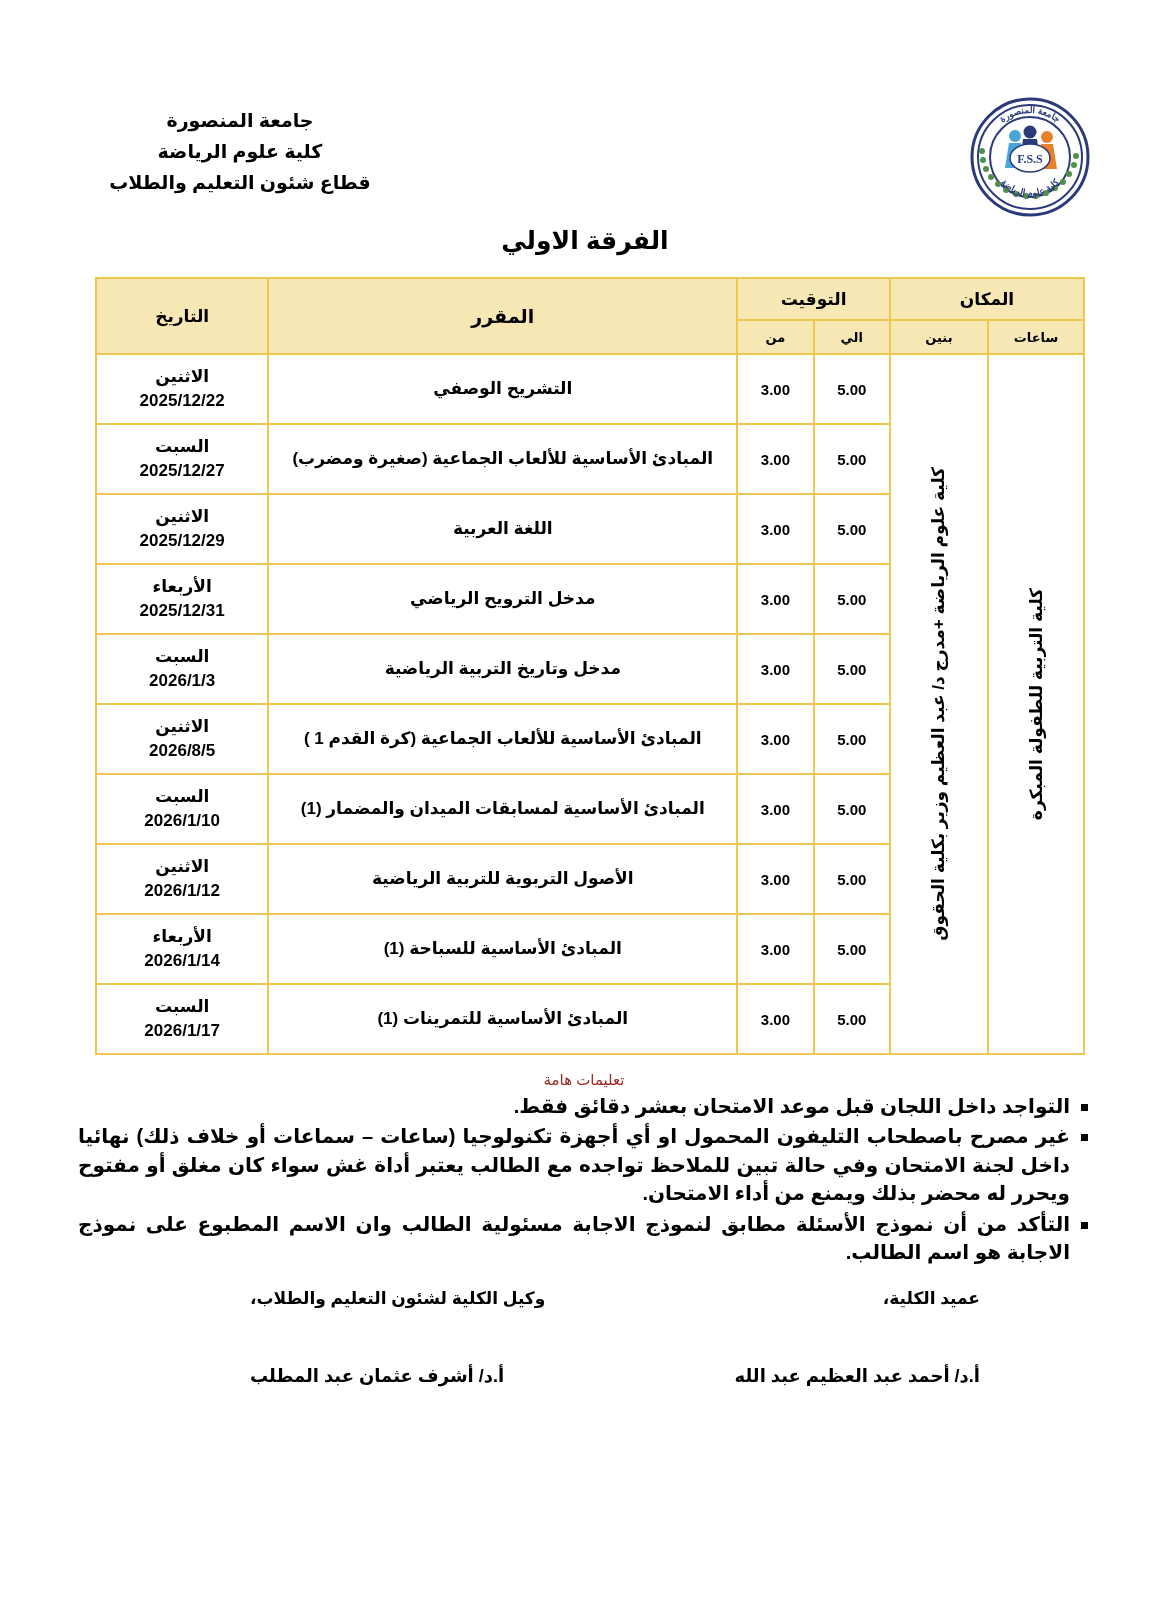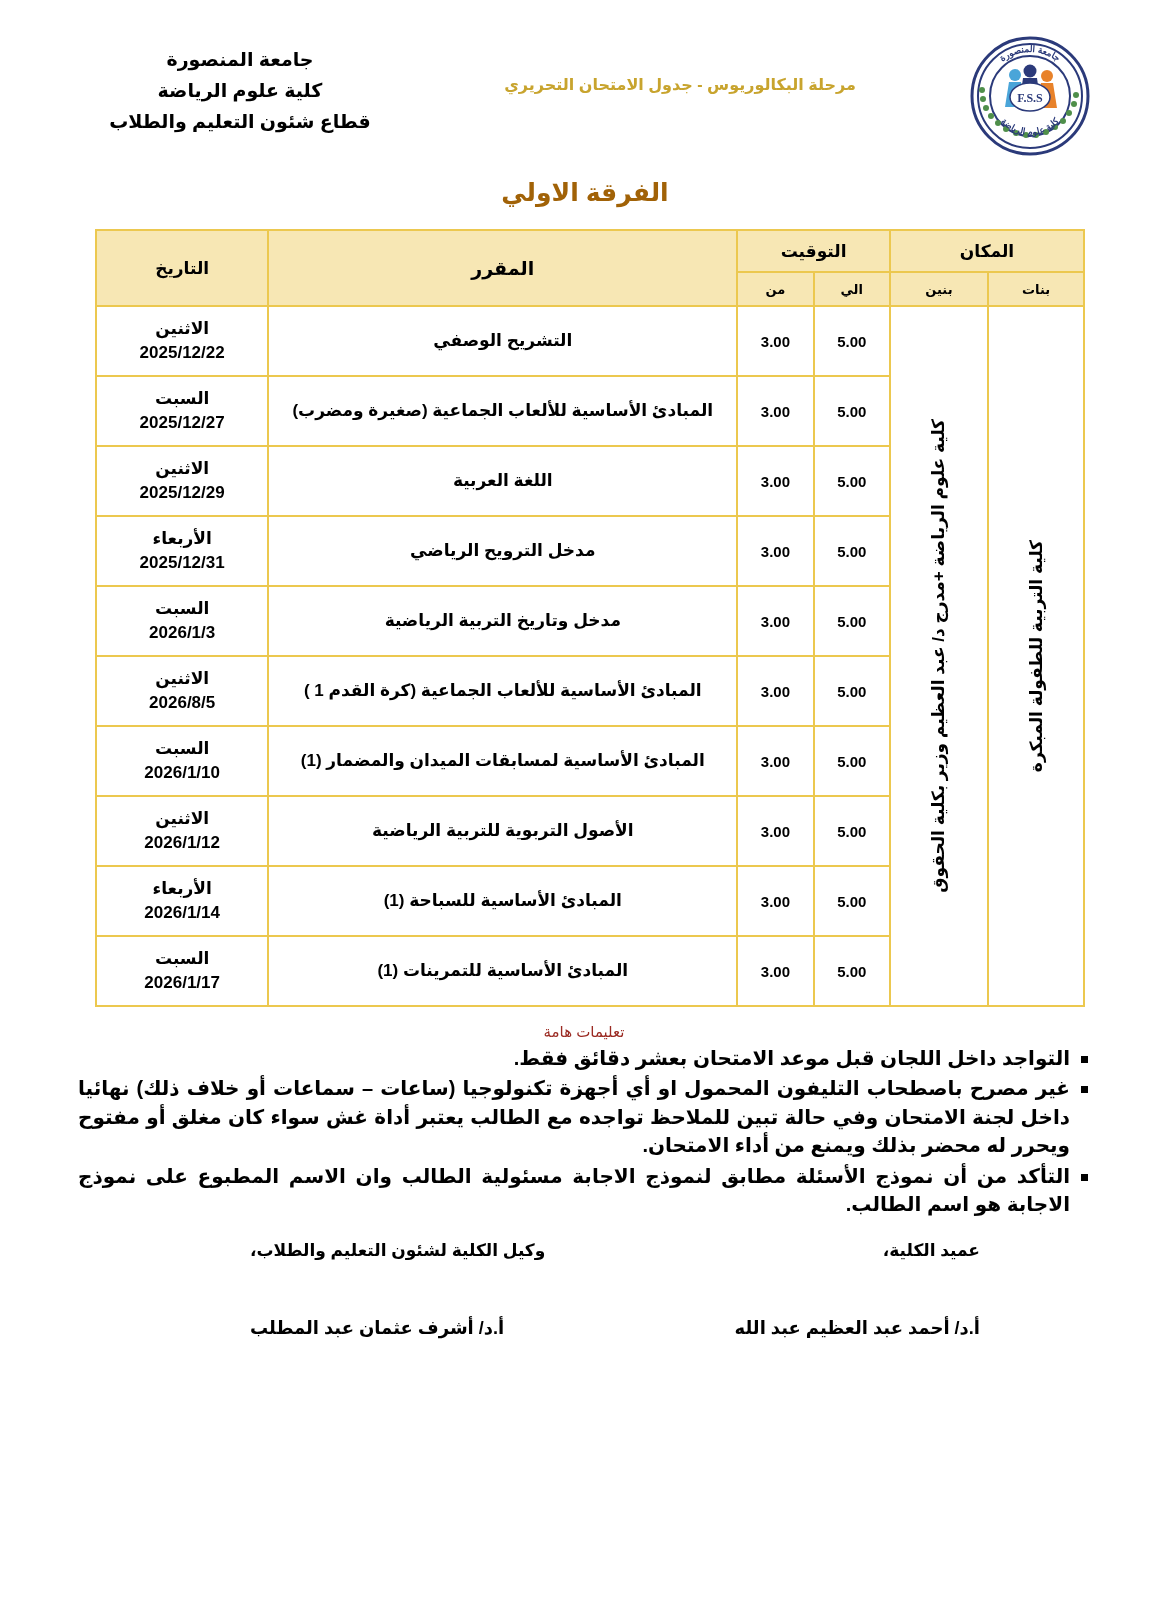--- a/index.html
+++ b/index.html
@@ -22,23 +22,24 @@
     position: relative;
     box-sizing: border-box;
     padding: 0;
   }
 
   
   .header {
     display: flex;
     flex-direction: row-reverse;
     align-items: flex-start;
-    padding: 33px 60px 0 60px;
+    padding: 46px 60px 0 60px;
     box-sizing: border-box;
     height: 170px;
+    margin-top: 48px;
   }
   .univ-block {
     text-align: center;
     font-weight: bold;
     font-size: 19px;
     line-height: 1.62;
     width: 360px;
     padding-top: 12px;
     color: #000;
   }
@@ -71,21 +72,21 @@
   }
   .logo {
     width: 122px;
     height: 122px;
     position: relative;
   }
 
   
   .doc-title {
     text-align: center;
-    color: #a16207;
+    color: #000000;
     font-size: 25px;
     font-weight: bold;
     margin-top: 8px;
     letter-spacing: 0.3px;
   }
 
   
   .table-wrap {
     margin: 22px 85px 0 95px;
   }
@@ -223,21 +224,20 @@
 
   <div class="header">
 
     <div class="univ-block">
       <div>جامعة المنصورة</div>
       <div>كلية علوم الرياضة</div>
       <div>قطاع شئون التعليم والطلاب</div>
     </div>
 
     <div class="mid-block">
-      <div class="mid-line-1">مرحلة البكالوريوس - جدول الامتحان التحريري</div>
     </div>
 
     <div class="logo-wrap">
       <div class="logo">
         <svg viewBox="0 0 122 122" width="122" height="122" aria-hidden="true">
           <defs>
             <path id="arcTop" d="M 17,61 A 44,44 0 0 1 105,61" fill="none"></path>
             <path id="arcBot" d="M 22,61 A 39,39 0 0 0 100,61" fill="none"></path>
           </defs>
           <circle cx="61" cy="61" r="58" fill="#ffffff" stroke="#2b3a7a" stroke-width="3"></circle>
@@ -296,21 +296,21 @@
           <col class="col-date">
       </colgroup>
       <thead>
         <tr>
           <th class="th-top" colspan="2">المكان</th>
           <th class="th-top" colspan="2">التوقيت</th>
           <th class="th-top th-course" rowspan="2">المقرر</th>
           <th class="th-top th-date" rowspan="2">التاريخ</th>
         </tr>
         <tr>
-          <th class="th-sub">بنات</th>
+          <th class="th-sub">ساعات</th>
           <th class="th-sub">بنين</th>
           <th class="th-sub">الي</th>
           <th class="th-sub">من</th>
         </tr>
       </thead>
       <tbody id="sched-body">
           <tr>
             <td class="place-cell" rowspan="10">
               <div class="vert-holder">
                 <span class="vert-text">كلية التربية للطفولة المبكرة</span>

